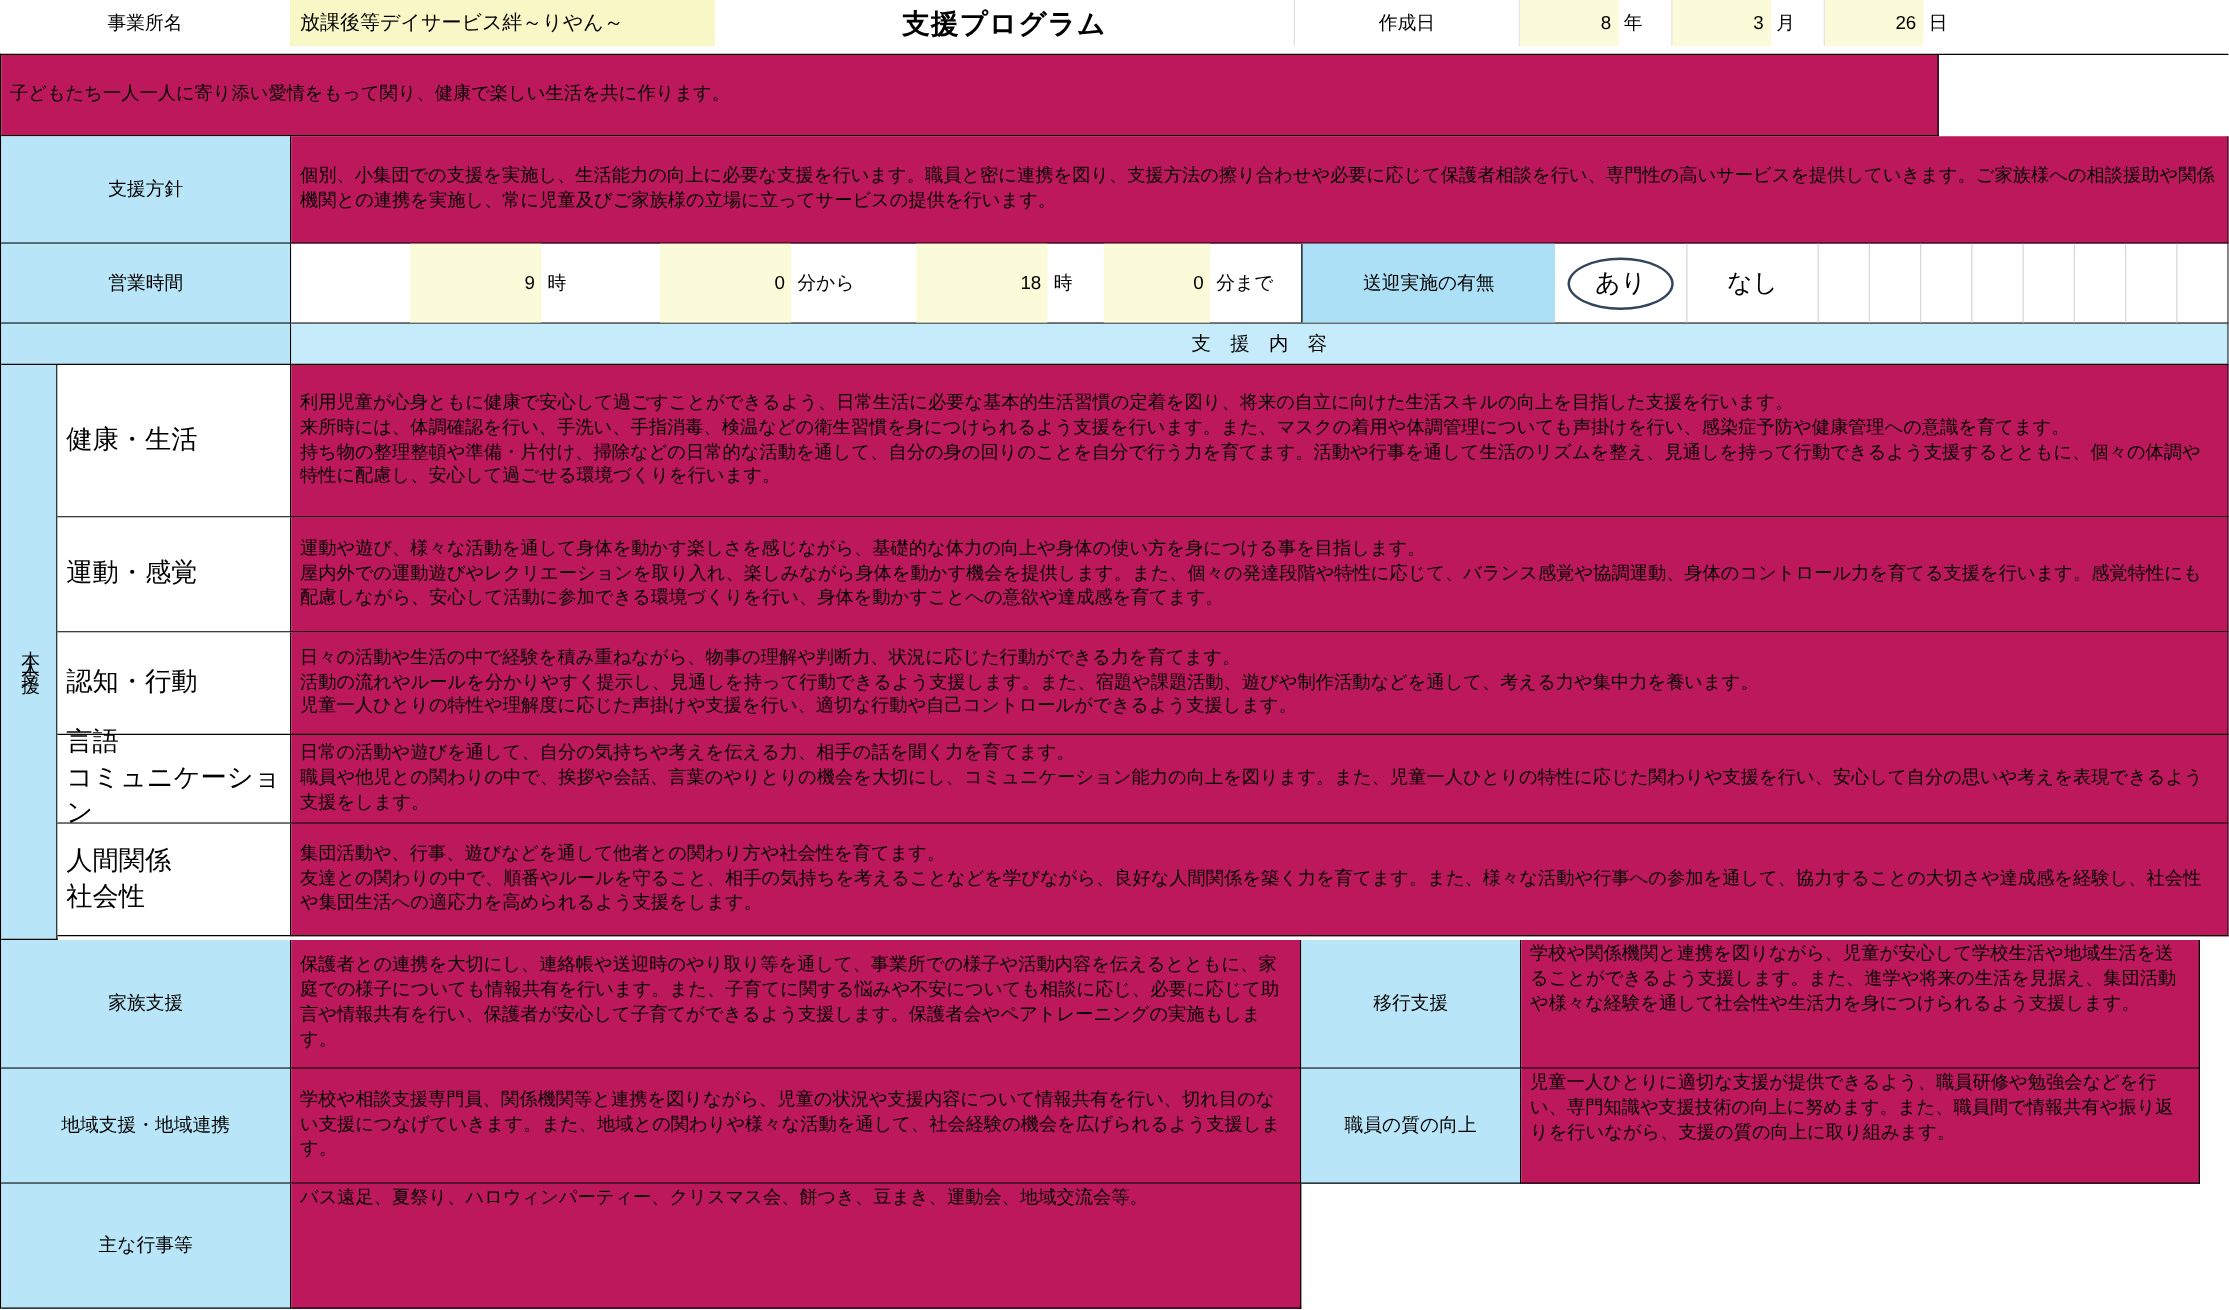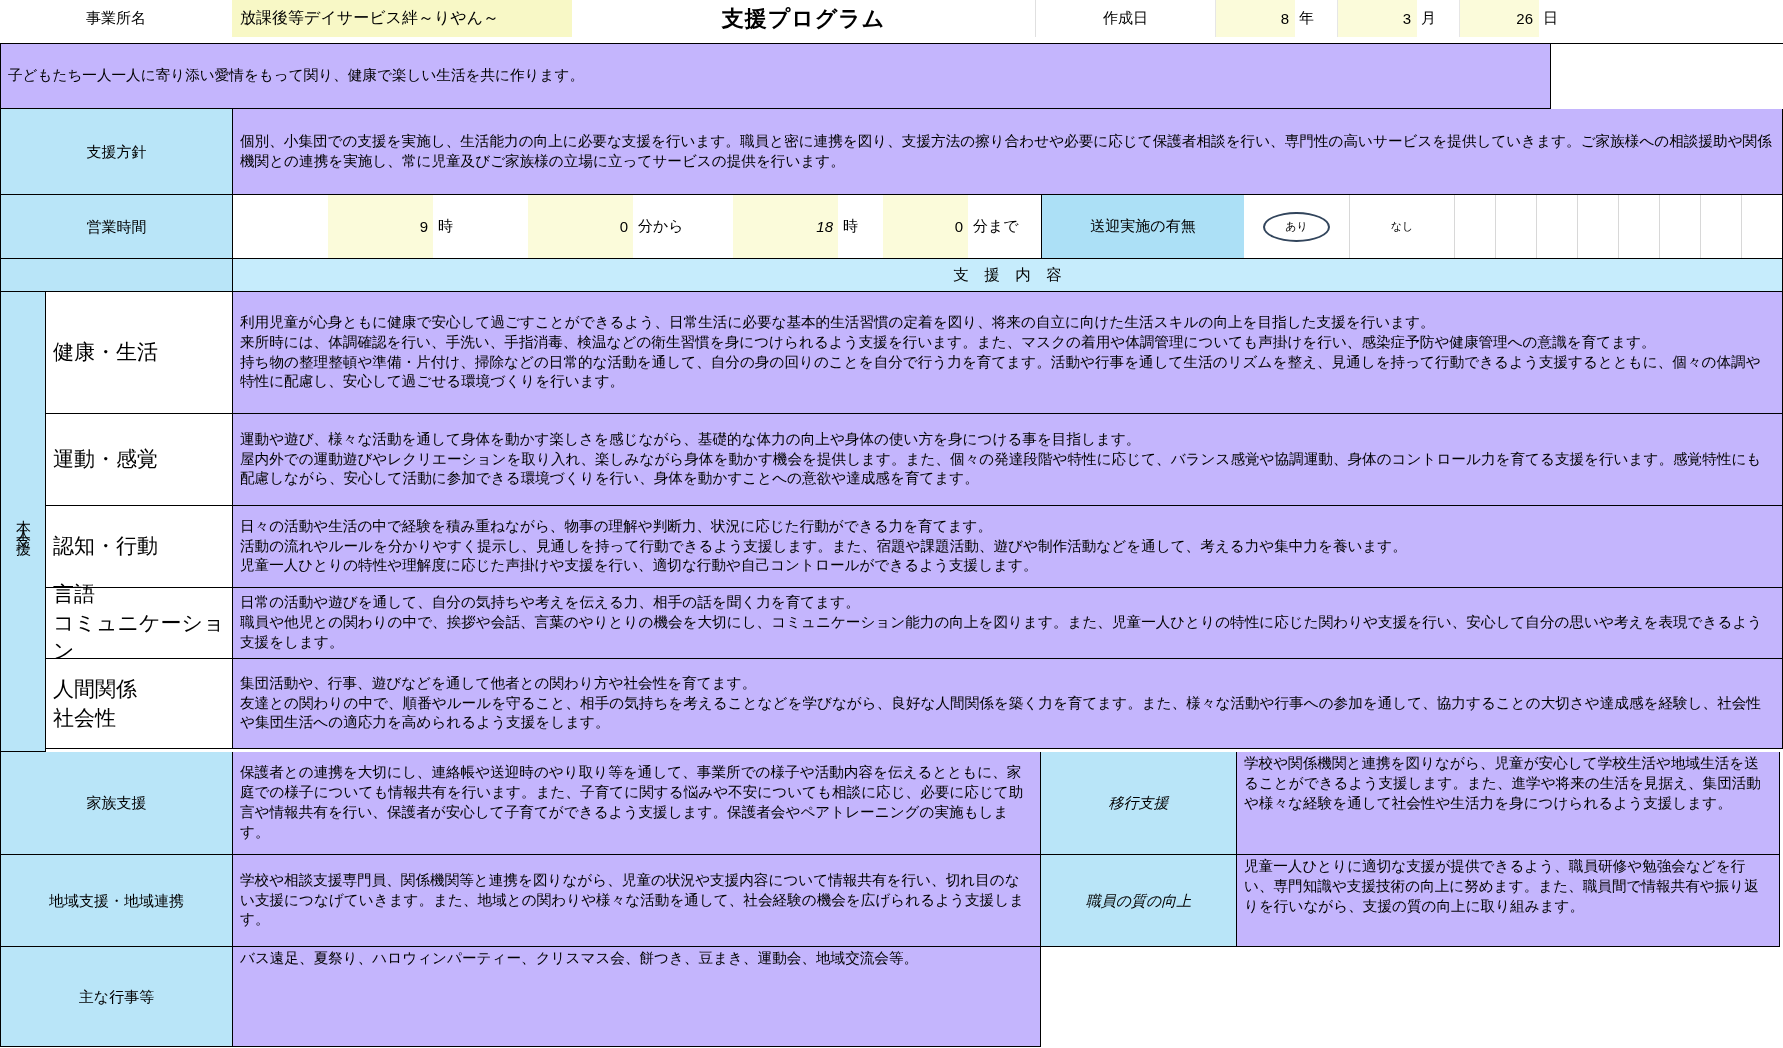--- a/index.html
+++ b/index.html
@@ -17,59 +17,59 @@
   .h-num { width:80px; background:#fbfbda; justify-content:flex-end; padding-right:6px; font-size:15px; border-left:1px solid #e6e6e6; }
   .h-unit { width:42px; padding-left:4px; }
   .spacer { height:6px; }
 
   
   .tbl { border-top:1px solid #000; border-left:1px solid #000; }
   .row { display:flex; align-items:stretch; }
   .cell { border-right:1px solid #000; border-bottom:1px solid #000; }
   .lbl { background:#b9e5f8; display:flex; align-items:center; justify-content:center;
          font-size:15px; text-align:center; white-space:pre-line; line-height:1.3; }
-  .content { background:#c4b5fd; display:flex; align-items:center; padding:2px 7px;
+  .content { background:#be185d; display:flex; align-items:center; padding:2px 7px;
              font-size:14.6px; line-height:1.36; }
   .content > div { white-space:pre-line; width:100%; }
   .top { align-items:flex-start; }
 
   .w-label { width:232px; }
   .w-main  { width:1550px; }
 
   
   .hours-area { display:flex; align-items:stretch; width:1550px; border-right:1px solid #000; border-bottom:1px solid #000; background:#fff; }
   .hrs { display:flex; align-items:center; font-size:15px; }
   .hrs-gap { width:95px; }
   .hrs-num { background:#fbfbda; justify-content:flex-end; padding-right:5px; }
   .y1{width:105px;} .u1{width:95px;padding-left:5px;} .y2{width:105px;} .u2{width:100px;padding-left:5px;}
-  .y3{width:105px;font-style:italic;} .u3{width:45px;padding-left:5px;} .y4{width:85px;} .u4{width:73px;padding-left:5px;}
+  .y3{width:105px;} .u3{width:45px;padding-left:5px;} .y4{width:85px;} .u4{width:73px;padding-left:5px;}
   .pickup-label { width:203px; background:#ace0f6; display:flex; align-items:center; justify-content:center;
                   font-size:15px; border-left:1px solid #000; }
-  .choice { width:105px; display:flex; align-items:center; justify-content:center; font-size:11px; }
+  .choice { width:105px; display:flex; align-items:center; justify-content:center; font-size:20px; }
   .choice-no { border-left:1px solid #d8d8d8; }
   .ellipse { border:2px solid #32455c; border-radius:50%; padding:5px 20px 6px 20px; }
   .ghost { width:41px; border-left:1px solid #d8d8d8; }
 
   
   .band { width:1550px; background:#c6ecfc; display:flex; align-items:center; justify-content:center;
           font-size:15.5px; border-right:1px solid #000; border-bottom:1px solid #000; }
 
   
   .ps-strip { width:45px; background:#b9e5f8; border-right:1px solid #000; border-bottom:1px solid #000;
               display:flex; align-items:center; justify-content:center; }
   .ps-strip span { writing-mode:vertical-rl; text-orientation:upright; font-size:15px; letter-spacing:7px; }
   .ps-rows { width:1738px; display:flex; flex-direction:column; }
   .ps-label { width:187px; background:#fff; display:flex; align-items:center; padding-left:7px;
               font-size:21px; white-space:pre-line; line-height:1.35;
               border-right:1px solid #000; border-bottom:1px solid #000; }
   .ps-content { width:1550px; }
 
   
   .w-lcontent { width:808px; }
-  .w-rlabel { width:196px;font-style:italic; }
+  .w-rlabel { width:176px; }
   .w-rcontent { width:543px; }
 
   
   .events-empty { width:510px; }
   .noborder { border:none; }
 
   .h65{height:65px;} .h86{height:86px;} .h64{height:64px;} .h33{height:33px;}
   .h122{height:122px;} .h92{height:92px;} .h82{height:82px;} .h71{height:71px;} .h90{height:90px;}
   .h103{height:103px;} .h100{height:100px;}
 </style>

